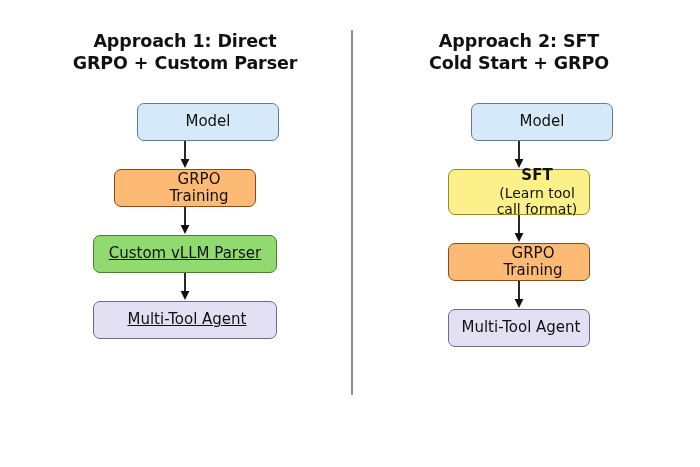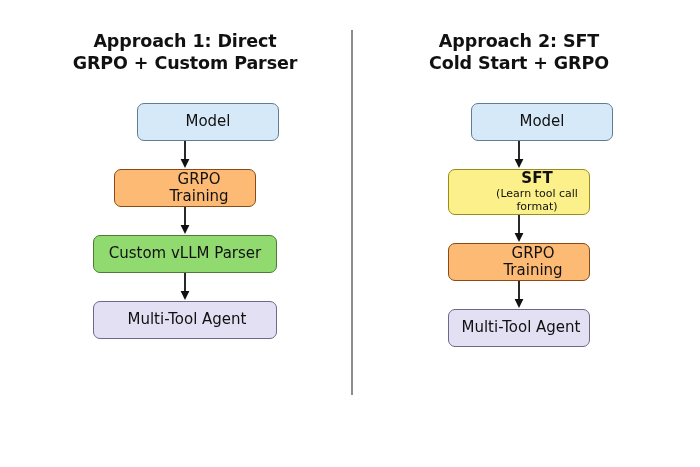--- a/index.html
+++ b/index.html
@@ -72,31 +72,31 @@
     justify-content: center;
     text-align: center;
     padding: 0 8px;
   }
   .node .label {
     font-size: 15px;
     line-height: 1.15;
     color: #111111;
   }
   .node .sublabel {
-    font-size: 11px;
+    font-size: 14px;
     line-height: 1.15;
     color: #111111;
     margin-top: 1px;
   }
 
   .node.strong .label { font-weight: bold; }
 
   
   .column-left  .node { width: 142px; height: 38px; }
-  .column-left  .node.wide { width: 184px; }
+  .column-left  .node.wide { width: 184px; text-decoration: underline; }
   
   .column-right .node { width: 142px; height: 38px; }
   .column-right .node.tall { height: 46px; padding-left: 44px; }
 
   
   .n-blue     { background: #d6e9f8; border-color: #5f7d94; margin-left: 46px; }
   .n-orange   { background: #fdba74; border-color: #8a4a15; padding-left: 36px; }
   .n-green    { background: #90da70; border-color: #4d7a35; }
   .n-lavender { background: #e3e0f3; border-color: #6a6a8a; padding-left: 12px; }
   .n-yellow   { background: #fbf08a; border-color: #9b8d1d; }

